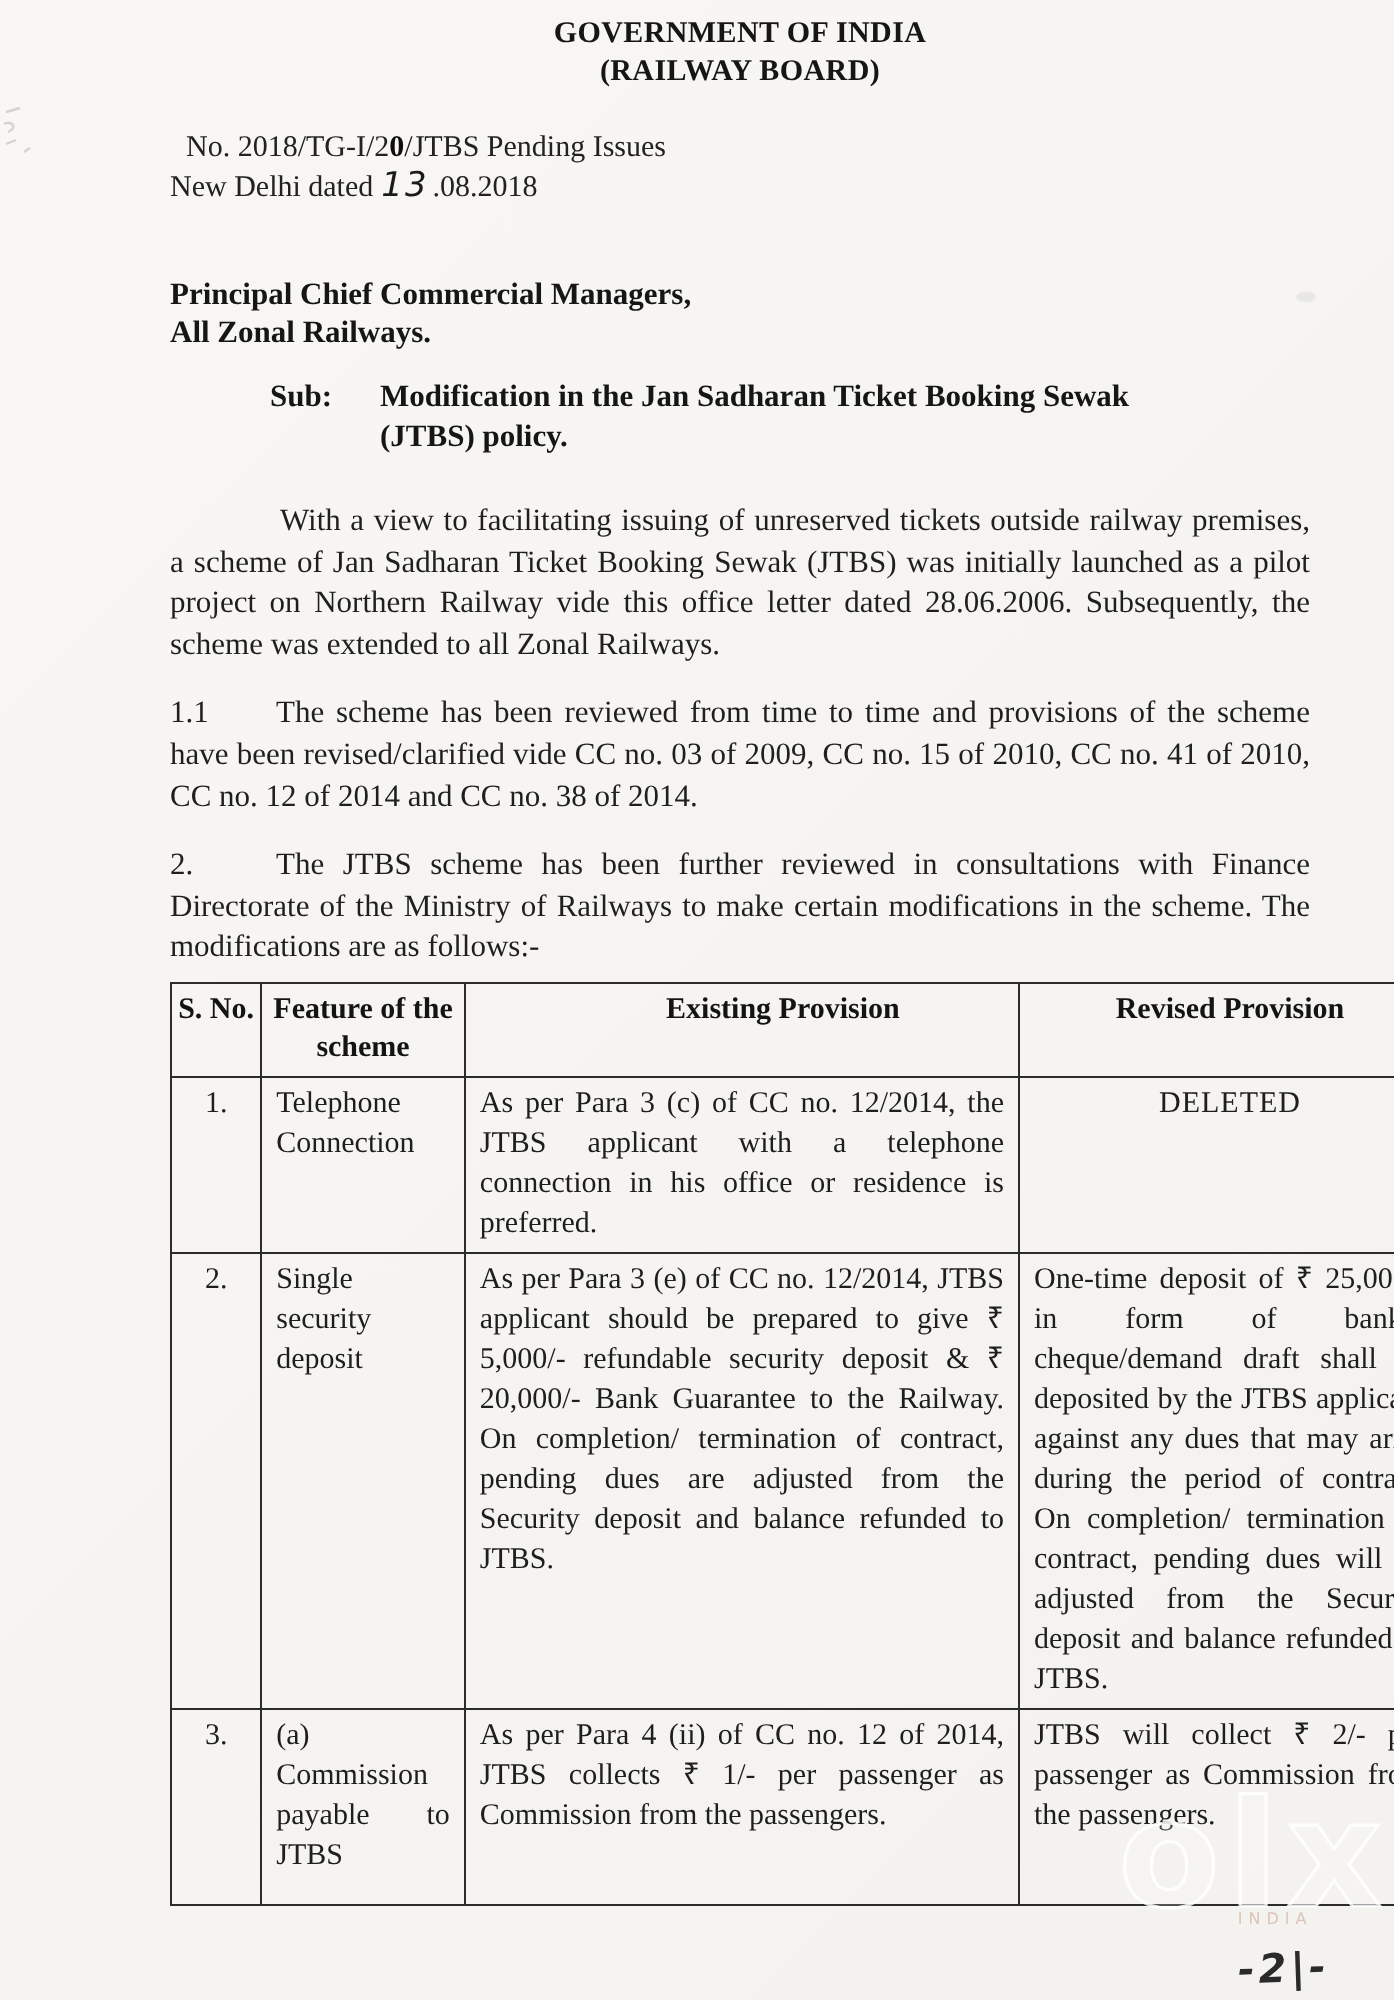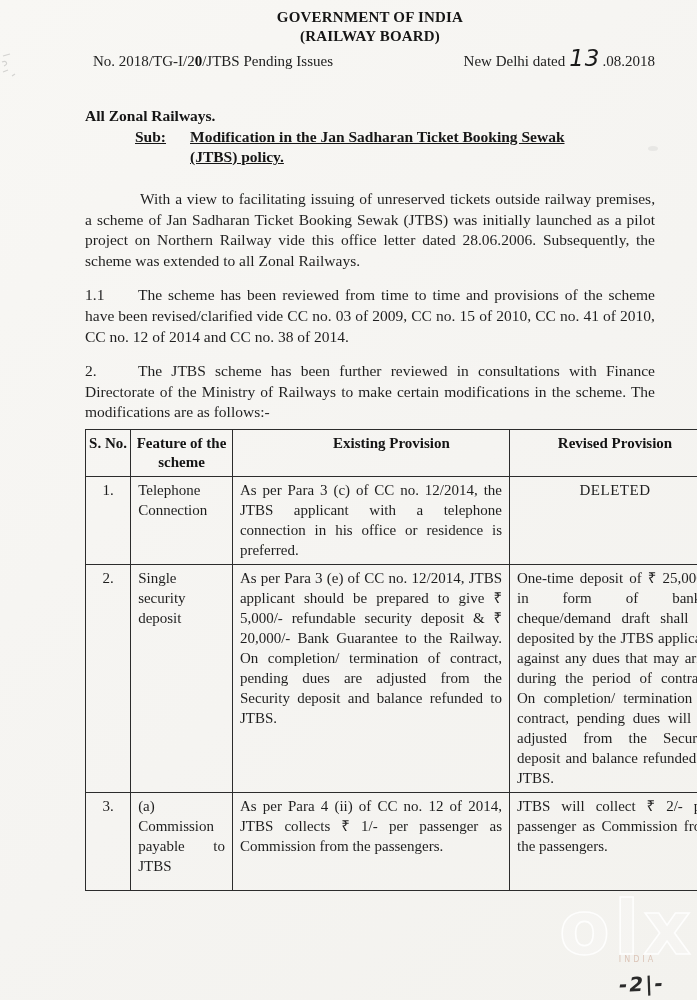--- a/index.html
+++ b/index.html
@@ -20,36 +20,36 @@
   .content{
     position:absolute;
     left:85px; top:8px;
     width:570px;
   }
   
   .letterhead{ text-align:center; font-weight:bold; font-size:15px; line-height:18.5px; letter-spacing:.2px; color:#161616;}
   
   .ref-row{
     display:flex; justify-content:space-between; align-items:baseline;
-    font-size:15px; color:#222;
+    margin-top:21px; font-size:15px; color:#222;flex-direction:column;
   }
   .hand{
     font-family:"DejaVu Sans", sans-serif;
     font-style:italic;
     color:#1a1a1a;
   }
-  .hand-date{ font-size:23px; margin:0 2px 0 4px; letter-spacing:1px;}
+  .hand-date{ font-size:17px; margin:0 2px 0 4px; letter-spacing:1px;}
   .overwrit{ font-weight:bold; color:#0d0d0d; }
   
   .addressee{ margin-top:35px; font-weight:bold; font-size:15.5px; line-height:19px; color:#161616;}
   
   .circular{ margin-top:22px; text-align:center; font-weight:bold; font-size:15.5px; color:#141414; letter-spacing:.2px;}
   .hand-num{ font-size:17px; margin:0 3px; font-weight:600;}
   
-  .subject{ display:flex; margin-top:2px; padding-left:50px; font-weight:bold; font-size:15.5px; line-height:20px; color:#161616;text-decoration:underline;}
+  .subject{ display:flex; margin-top:13px; padding-left:50px; font-weight:bold; font-size:15.5px; line-height:20px; color:#161616;}
   .subject .lbl{ width:55px; flex:none;}
   .subject .txt{ width:420px;}
   
   .para{ margin-top:15px; font-size:15.5px; line-height:20.6px; text-align:justify; color:#1f1f1f;}
   .para.first{ text-indent:55px; margin-top:22px;}
   .para .pnum{ display:inline-block; width:53px; text-indent:0;}
   .para.tight{ margin-top:14px;font-family:Liberation Serif, serif;}
   
   table.mod{
     border-collapse:collapse;
@@ -127,20 +127,21 @@
     <div class="ref-row">
       <span style="padding-left:8px;">
         <span>No. 2018/TG-I/2</span><span class="overwrit">0</span><span>/JTBS Pending Issues</span>
       </span>
       <span>
         <span>New Delhi dated</span><span class="hand hand-date">13</span><span>.08.2018</span>
       </span>
     </div>
 
     <div class="addressee">
+      <div>Principal Chief Commercial Managers,</div>
       <div>All Zonal Railways.</div>
     </div>
 
 
     <div class="subject">
       <span class="lbl">Sub:</span>
       <span class="txt">Modification in the Jan Sadharan Ticket Booking Sewak (JTBS) policy.</span>
     </div>
 
     <div class="para first">

